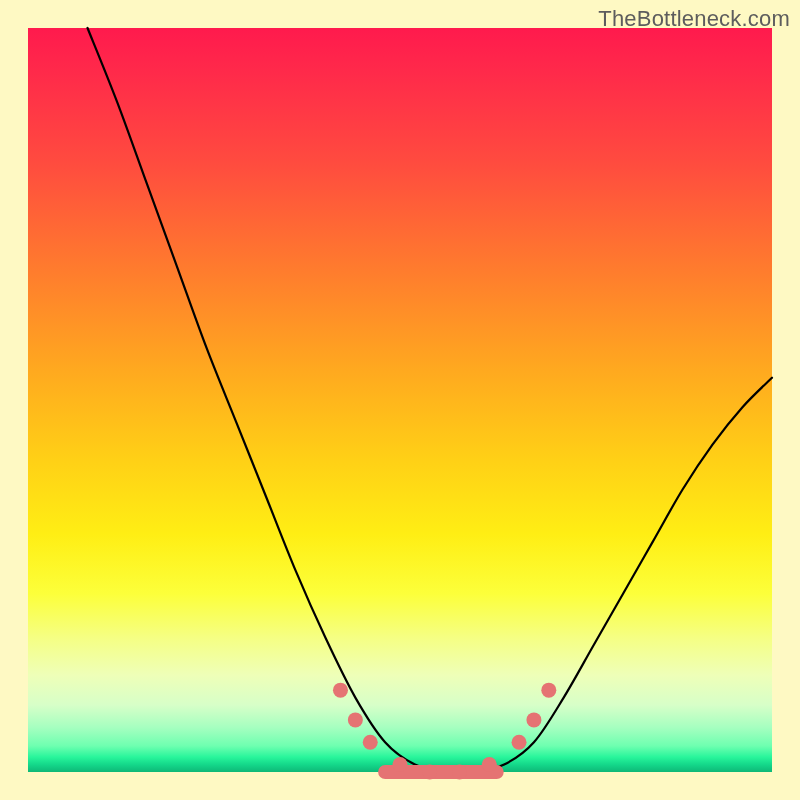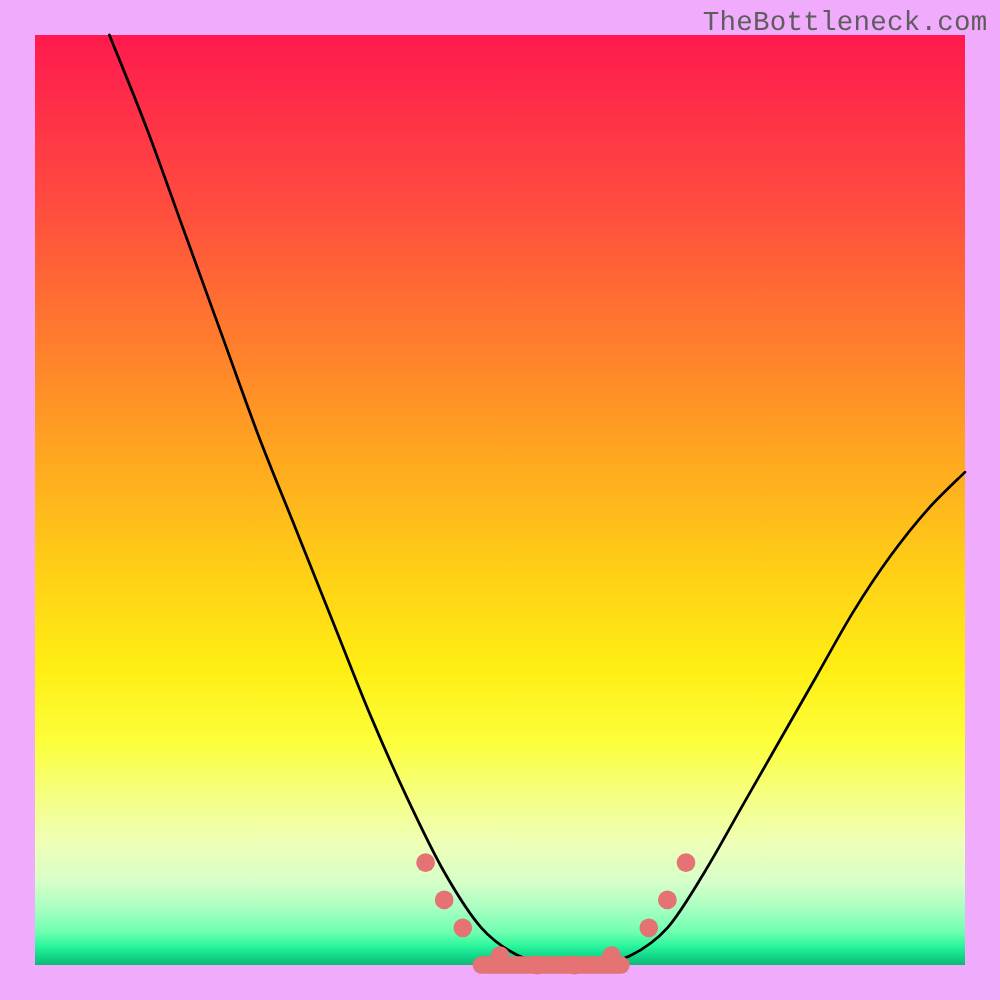--- a/index.html
+++ b/index.html
@@ -7,22 +7,21 @@
     padding: 0;
     width: 800px;
     height: 800px;
     overflow: hidden;
     background: #000;
     font-family: Arial, Helvetica, sans-serif;
   }
   .frame {
     position: absolute;
     inset: 0;
-    background: #f0abfc;
-    font-family: Liberation Mono, monospace;
+    background: #fef9c3;
   }
   .plot-area {
     position: absolute;
     left: 28px;
     top: 28px;
     width: 744px;
     height: 744px;
     
     background: linear-gradient(to bottom,
       #ff1a4d 0%,

